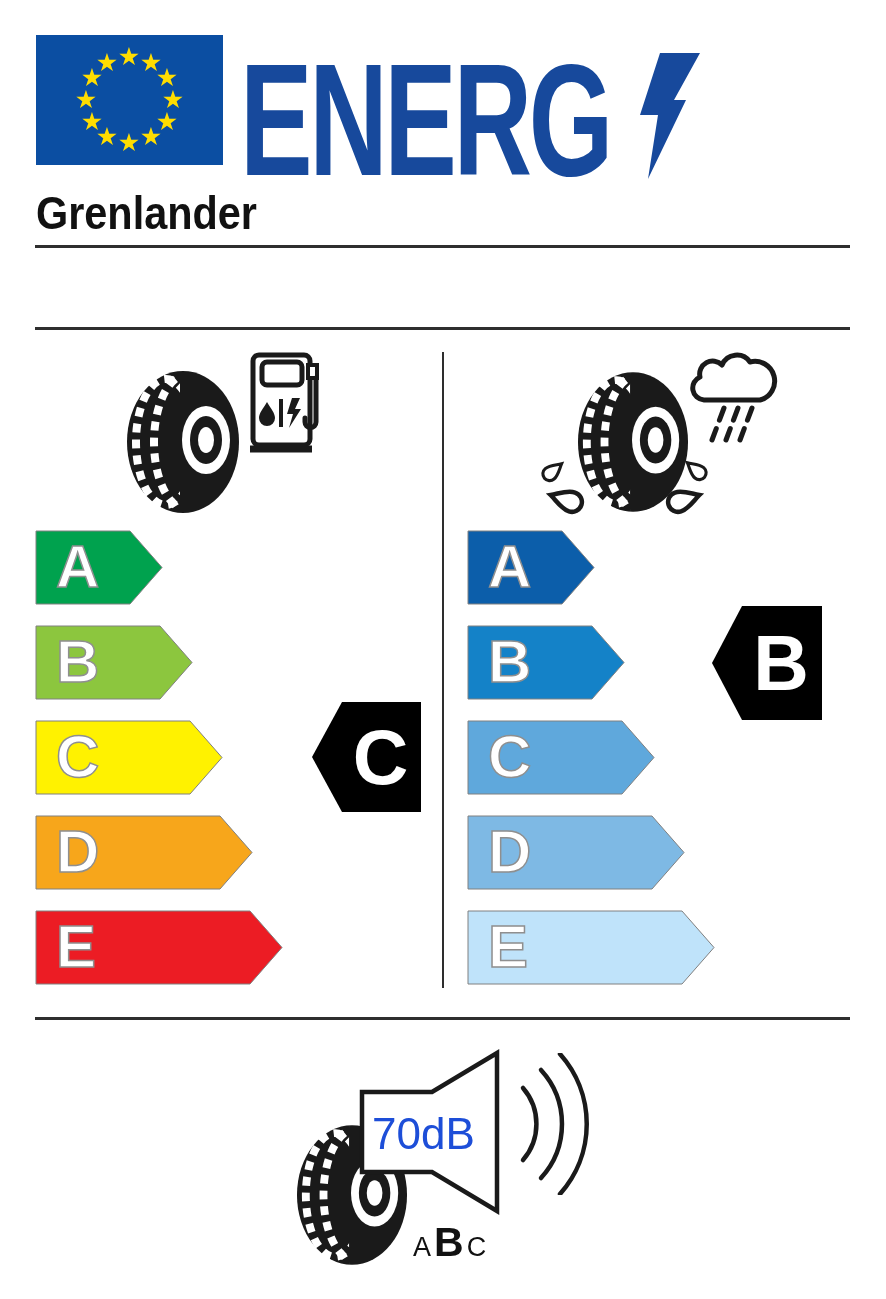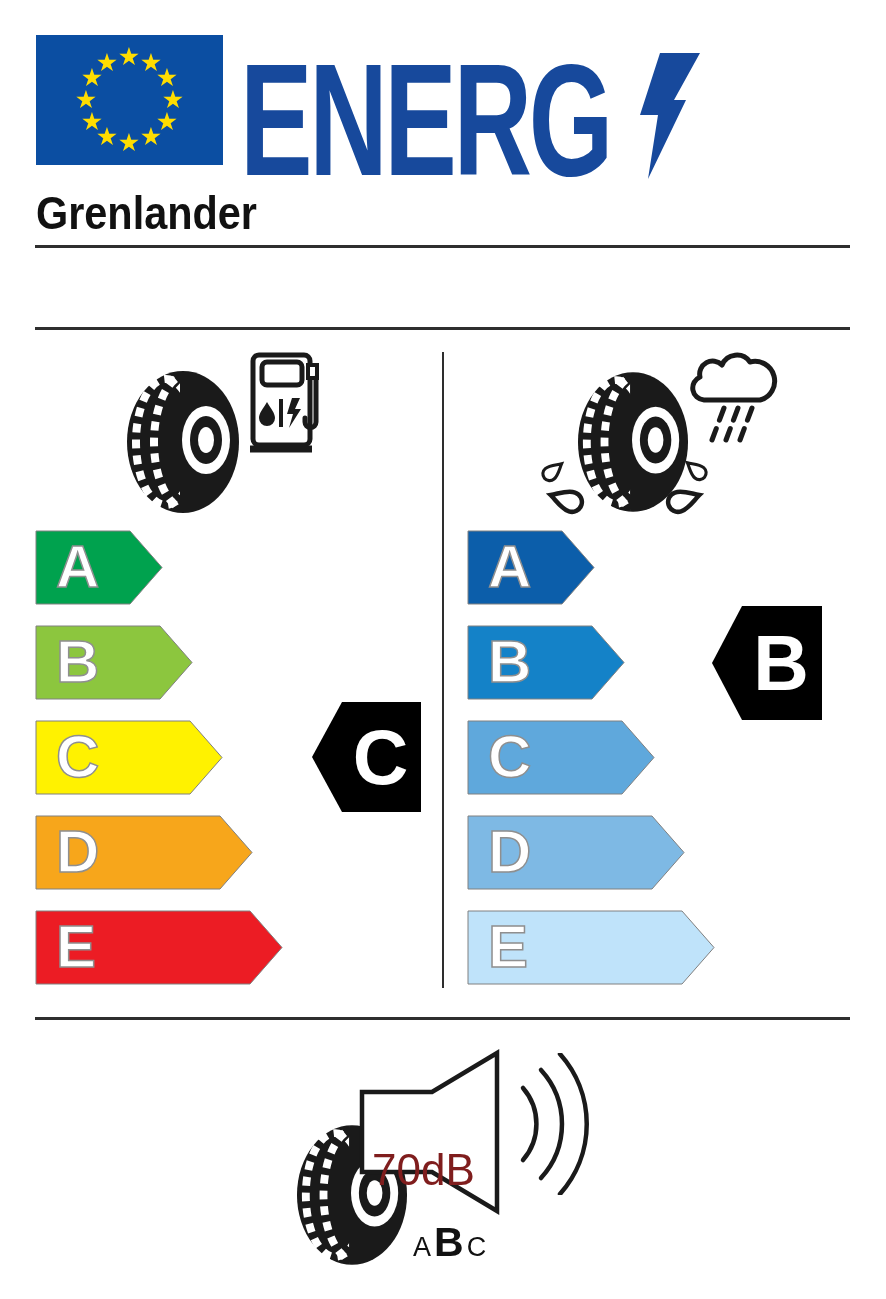--- a/index.html
+++ b/index.html
@@ -29,21 +29,21 @@
   .scale-row svg{display:block;}
   .scale-letter{position:absolute;left:21px;top:50%;transform:translateY(-52%);
                 font-size:60px;font-weight:bold;color:#fff;line-height:1;
                 -webkit-text-stroke:1.5px #8f8f8f;}
 
   .badge{position:absolute;background:#000;display:flex;align-items:center;justify-content:center;
          clip-path:polygon(0 50%,30px 0,100% 0,100% 100%,30px 100%);}
   .badge span{padding-left:28px;font-size:77px;font-weight:bold;color:#fff;line-height:1;}
 
   
-  .db-text{position:absolute;left:372px;top:1148px;font-size:44px;color:#7f1d1d;line-height:1;}
+  .db-text{position:absolute;left:372px;top:1112px;font-size:44px;color:#1d4ed8;line-height:1;}
   .noise-levels{position:absolute;left:413px;top:1222px;display:flex;align-items:baseline;gap:3px;color:#111;}
   .noise-levels .lvl{font-size:27px;line-height:1;}
   .noise-levels .lvl.selected{font-size:41px;font-weight:bold;}
 </style>
 </head>
 <body>
 
 <svg width="0" height="0" style="position:absolute">
   <defs>
     <clipPath id="treadclip">

